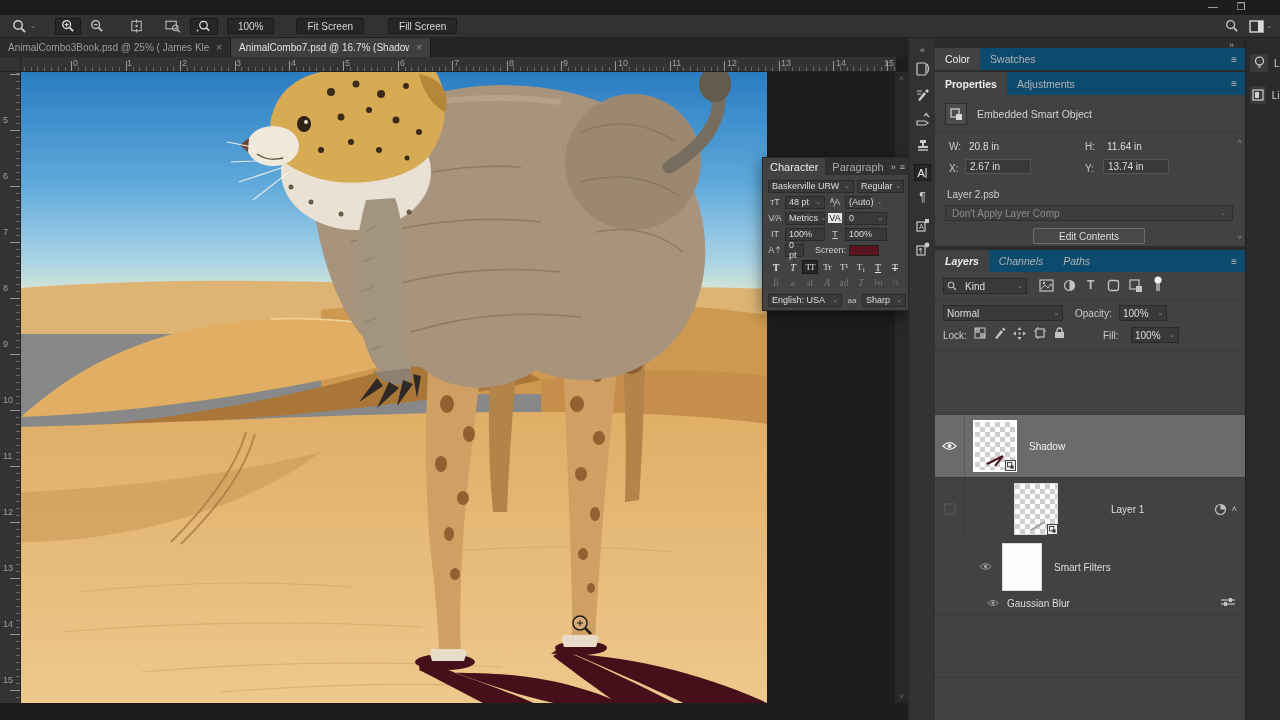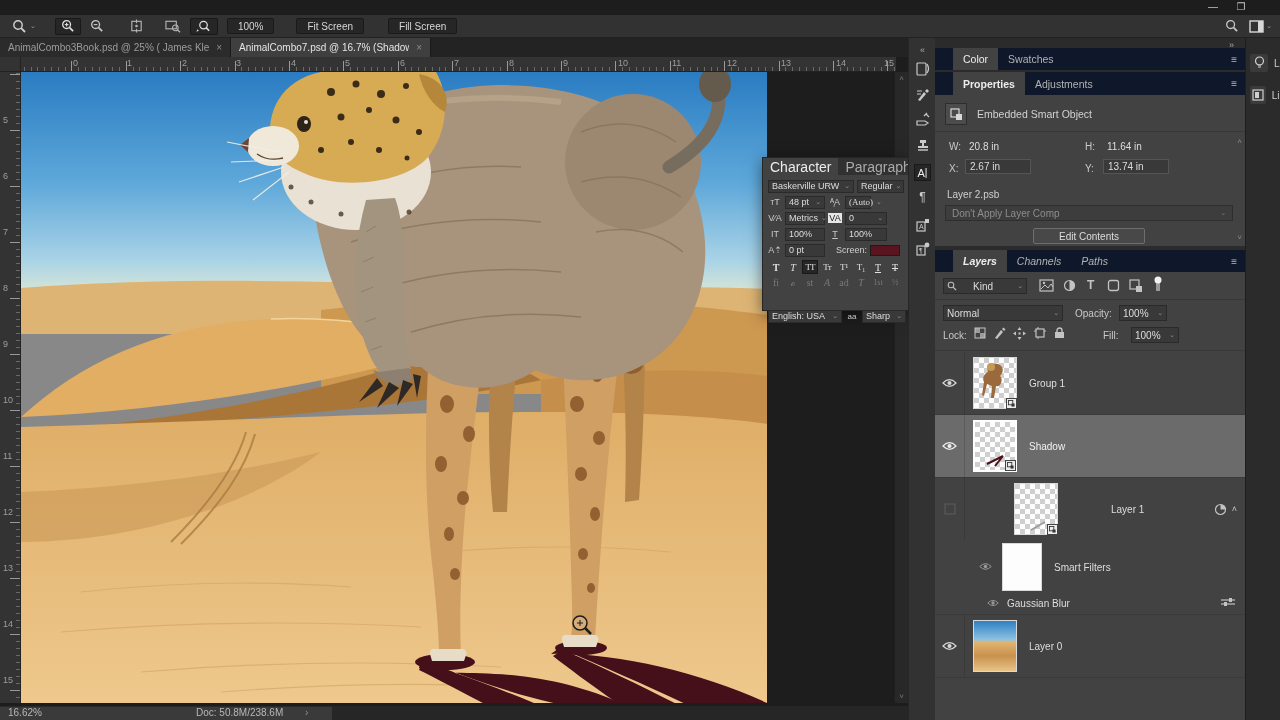--- a/index.html
+++ b/index.html
@@ -53,21 +53,21 @@
   .canvas-wrap { left:21px; top:15px; width:746px; height:631px; background:#888; }
   .doc-vscroll { left:894px; top:15px; width:14px; height:631px; background:#282828; border-left:1px solid #1f1f1f;
     display:flex; flex-direction:column; align-items:center; font-size:8px; color:#777; }
   .statusbar { left:0; top:649px; width:908px; height:14px; background:#262626; font-size:10px; color:#b8b8b8; }
   .statusbar .lit { position:absolute; left:0; top:0; width:332px; height:14px; background:#3a3a3a; border-top:1px solid #2a2a2a; }
 
   
   .charpanel { left:762px; top:157px; width:147px; height:154px; background:#424242;
     border:1px solid #262626; box-shadow:0 4px 14px rgba(0,0,0,.5); font-size:9px; color:#d6d6d6; }
   .cp-tabs { display:flex; height:17px; background:#313131; align-items:stretch; }
-  .cp-tab { padding:0 7px; display:flex; align-items:center; font-size:14px; }
+  .cp-tab { padding:0 7px; display:flex; align-items:center; font-size:11px; }
   .cp-tab.on { background:#424242; color:#ececec; }
   .cp-tab.off { color:#aaa; }
   .cp-tabs .cp-ctl { margin-left:auto; display:flex; align-items:center; gap:4px; padding-right:4px; color:#bbb; font-size:9px; }
   .cp-row { display:flex; align-items:center; padding:0 5px; height:14px; margin-top:2px; gap:3px; }
   .fld { background:#393939; border:1px solid #2a2a2a; height:13px; display:flex; align-items:center;
     padding:0 3px; color:#ddd; flex:0 0 auto; }
   .fld .chev { margin-left:auto; color:#8f8f8f; font-size:7px; padding-left:3px; }
   .glyph-ic { width:14px; text-align:center; color:#c9c9c9; font-size:9px; flex:0 0 auto; }
   .fmtrow { display:flex; padding:0 5px; gap:1px; margin-top:3px; }
   .fmtb { width:16px; height:14px; display:flex; align-items:center; justify-content:center;
@@ -77,21 +77,21 @@
   .swatch { width:30px; height:11px; border:1px solid #1c1c1c; }
 
   
   .pstrip { left:908px; top:38px; width:27px; height:682px; background:#323232; border-left:1px solid #262626; }
   .pstrip .pic { position:absolute; left:5px; width:17px; height:17px; display:flex; align-items:center;
     justify-content:center; color:#cfcfcf; font-size:11px; }
   .pstrip .pic.pressed { background:#262626; box-shadow:inset 0 0 0 1px #191919; }
 
   
   .dock { left:935px; top:38px; width:310px; height:682px; background:#2b2b2b; font-size:10px; }
-  .ptabrow { position:absolute; left:0; width:310px; background:#0f172a; display:flex; align-items:stretch;padding-left:18px; }
+  .ptabrow { position:absolute; left:0; width:310px; background:#0c4a6e; display:flex; align-items:stretch; }
   .ptab { padding:0 10px; display:flex; align-items:center; font-size:10.5px; color:#b2b2b2; }
   .ptab.on { background:#424242; color:#ececec; }
   .pmenu { margin-left:auto; color:#bbb; padding-right:8px; display:flex; align-items:center; }
   .pcontent { position:absolute; left:0; width:310px; background:#424242; color:#c9c9c9; }
   .inputbox { background:#393939; border:1px solid #555; height:15px; display:inline-flex; align-items:center; padding:0 4px; color:#ddd; }
   .ddrow { background:#3d3d3d; border:1px solid #2e2e2e; height:16px; display:flex; align-items:center; padding:0 6px; color:#8d8d8d; }
   .btn { background:#484848; border:1px solid #6e6e6e; border-radius:2px; color:#ddd;
     display:inline-flex; align-items:center; justify-content:center; }
 
   
@@ -396,26 +396,20 @@
           <path d="M-3,0 H3 M0,-3 V3" stroke="#1c1c1c" stroke-width="1"></path>
         </g>
       </svg>
     </div>
 
     <div class="doc-vscroll abs">
       <span style="margin-top:2px;">˄</span>
       <span style="margin-top:auto;margin-bottom:2px;">˅</span>
     </div>
 
-    <div class="statusbar abs">
-      <div class="lit"></div>
-      <span class="abs" style="left:8px;top:1px;">16.62%</span>
-      <span class="abs" style="left:196px;top:1px;">Doc: 50.8M/238.6M</span>
-      <span class="abs" style="left:305px;top:1px;color:#8f8f8f;">›</span>
-    </div>
   </div>
 
   <div class="charpanel abs">
     <div class="cp-tabs">
       <div class="cp-tab on">Character</div>
       <div class="cp-tab off">Paragraph</div>
       <div class="cp-ctl">
         <span>»</span>
         <span>≡</span>
       </div>
@@ -430,21 +424,21 @@
           <span class="chev">⌄</span>
       </div>
     </div>
     <div class="cp-row">
       <span class="glyph-ic">ᴛT</span>
       <div class="fld" style="width:40px;">
         <span>48 pt</span>
           <span class="chev">⌄</span>
       </div>
       <span class="glyph-ic">ᴬ͔A</span>
-      <div class="fld" style="width:26px;font-family:Liberation Serif, serif;">
+      <div class="fld" style="width:26px;">
         <span>(Auto)</span>
           <span class="chev">⌄</span>
       </div>
     </div>
     <div class="cp-row">
       <span class="glyph-ic">V⁄A</span>
       <div class="fld" style="width:40px;">
         <span>Metrics</span>
           <span class="chev">⌄</span>
       </div>
@@ -459,21 +453,21 @@
       <div class="fld" style="width:40px;">
         <span>100%</span>
       </div>
       <span class="glyph-ic"><u>T</u></span>
       <div class="fld" style="width:42px;">
         <span>100%</span>
       </div>
     </div>
     <div class="cp-row">
       <span class="glyph-ic">A⇡</span>
-      <div class="fld" style="width:40px;">
+      <div class="fld" style="width:19px;">
         <span>0 pt</span>
       </div>
       <span style="margin-left:8px;color:#cfcfcf;">Screen:</span>
       <span class="swatch" style="background:#5a1420;"></span>
     </div>
     <div class="fmtrow">
       <div class="fmtb" style="font-weight:bold;">T</div>
       <div class="fmtb" style="font-style:italic;">T</div>
       <div class="fmtb pressed" style="font-size:9px;letter-spacing:-1px;">TT</div>
       <div class="fmtb" style="font-size:9px;letter-spacing:-1px;">Tᴛ</div>
@@ -485,21 +479,21 @@
     <div class="fmtrow" style="margin-top:1px;">
       <div class="fmtb dim">fi</div>
       <div class="fmtb dim">ℴ</div>
       <div class="fmtb dim">st</div>
       <div class="fmtb dim" style="font-style:italic;">A</div>
       <div class="fmtb dim">ad</div>
       <div class="fmtb dim" style="font-style:italic;">T</div>
       <div class="fmtb dim" style="font-size:8px;">1st</div>
       <div class="fmtb dim" style="font-size:9px;">½</div>
     </div>
-    <div class="cp-row" style="margin-top:20px;">
+    <div class="cp-row" style="margin-top:4px;">
       <div class="fld" style="width:74px;">
         <span>English: USA</span>
           <span class="chev">⌄</span>
       </div>
       <span class="glyph-ic" style="font-size:8px;">aa</span>
       <div class="fld" style="width:44px;">
         <span>Sharp</span>
           <span class="chev">⌄</span>
       </div>
     </div>
@@ -610,21 +604,21 @@
       <div class="pmenu">≡</div>
     </div>
     <div class="pcontent" style="top:234px;height:486px;">
 
       <div class="abs" style="left:8px;top:6px;width:84px;height:16px;">
         <div class="fld" style="height:16px;font-size:10px;">
           <svg width="10" height="10" viewBox="0 0 15 15">
               <circle cx="6" cy="6" r="4.2" fill="none" stroke="#bbb" stroke-width="1.6"></circle>
               <line x1="9.2" y1="9.2" x2="13.5" y2="13.5" stroke="#bbb" stroke-width="2"></line>
             </svg>
-          <span style="margin-left:16px;">Kind</span>
+          <span style="margin-left:8px;">Kind</span>
             <span class="chev">⌄</span>
         </div>
       </div>
       <span class="abs" style="left:104px;top:7px;">
         <svg width="15" height="13" viewBox="0 0 15 13">
             <rect x="1" y="1" width="13" height="11" fill="none" stroke="#c3c3c3" stroke-width="1.2"></rect>
             <path d="M2,10 l4,-4 3,3 3,-4 2,3" stroke="#c3c3c3" fill="none"></path>
             <circle cx="5" cy="4" r="1.2" fill="#c3c3c3"></circle>
           </svg>
       </span>
@@ -695,41 +689,20 @@
             <path d="M3,5 V3.5 a2.5,2.5 0 0 1 5,0 V5" fill="none" stroke="#c3c3c3" stroke-width="1.4"></path>
           </svg>
       </span>
       <span class="abs" style="left:168px;top:58px;">Fill:</span>
       <div class="fld abs" style="left:196px;top:55px;width:48px;height:16px;font-size:10px;">
         <span>100%</span>
           <span class="chev">⌄</span>
       </div>
       <div class="abs" style="left:0;top:78px;width:310px;height:1px;background:#383838;"></div>
 
-      <div class="lrow" style="top:80px;height:62px;">
-        <div class="eyebox">
-          <svg width="15" height="10" viewBox="0 0 16 10">
-              <path d="M1,5 Q8,-2 15,5 Q8,12 1,5 Z" fill="none" stroke="#d8d8d8" stroke-width="1.2"></path>
-              <circle cx="8" cy="5" r="2.2" fill="#d8d8d8"></circle>
-            </svg>
-        </div>
-        <div class="lthumb checker">
-          <svg width="42" height="50" viewBox="0 0 42 50" style="display:block;">
-            <path d="M14,14 C12,8 18,4 24,6 C30,8 30,14 26,18 C30,22 26,30 22,28 L20,40 L17,40 L18,28 L13,26 L10,38 L8,37 L10,24 C8,20 10,16 14,14 Z" fill="#9a6a3c"></path>
-            <circle cx="17" cy="9" r="4" fill="#c59a55"></circle>
-          </svg>
-          <span class="sobadge">
-            <svg width="7" height="7" viewBox="0 0 8 8">
-                <rect x="0.5" y="0.5" width="5" height="5" fill="none" stroke="#333" stroke-width="1"></rect>
-                <rect x="4" y="4" width="3.5" height="3.5" fill="#333"></rect>
-              </svg>
-          </span>
-        </div>
-        <span class="lname">Group 1</span>
-      </div>
       <div class="lsep" style="top:142px;"></div>
 
       <div class="lrow" style="top:143px;height:62px;background:#6b6b6b;">
         <div class="eyebox" style="border-right:1px solid #5a5a5a;">
           <svg width="15" height="10" viewBox="0 0 16 10">
               <path d="M1,5 Q8,-2 15,5 Q8,12 1,5 Z" fill="none" stroke="#eee" stroke-width="1.2"></path>
               <circle cx="8" cy="5" r="2.2" fill="#eee"></circle>
             </svg>
         </div>
         <div class="lthumb checker" style="border:2px solid #fff;">
@@ -799,30 +772,20 @@
           <svg width="13" height="9" viewBox="0 0 16 10">
               <path d="M1,5 Q8,-2 15,5 Q8,12 1,5 Z" fill="none" stroke="#9a9a9a" stroke-width="1.2"></path>
               <circle cx="8" cy="5" r="2.2" fill="#9a9a9a"></circle>
             </svg>
         </span>
         <div style="width:40px;height:48px;background:#fdfdfd;border:1px solid #d9d9d9;margin-left:10px;flex:0 0 auto;"></div>
         <span class="lname">Smart Filters</span>
       </div>
       <div class="lsep" style="top:342px;"></div>
 
-      <div class="lrow" style="top:343px;height:62px;">
-        <div class="eyebox">
-          <svg width="15" height="10" viewBox="0 0 16 10">
-              <path d="M1,5 Q8,-2 15,5 Q8,12 1,5 Z" fill="none" stroke="#d8d8d8" stroke-width="1.2"></path>
-              <circle cx="8" cy="5" r="2.2" fill="#d8d8d8"></circle>
-            </svg>
-        </div>
-        <div class="lthumb" style="background:linear-gradient(to bottom,#2f81c4 0%,#8ec3e2 38%,#e0b571 42%,#c8924e 70%,#e8c388 100%);"></div>
-        <span class="lname">Layer 0</span>
-      </div>
       <div class="lsep" style="top:405px;"></div>
 
     </div>
   </div>
 
   <div class="farstrip abs">
     <div class="fbtn" style="top:14px;">
       <span class="fic">
         <svg width="11" height="14" viewBox="0 0 11 14">
             <circle cx="5.5" cy="5" r="4" fill="none" stroke="#d0d0d0" stroke-width="1.2"></circle>

